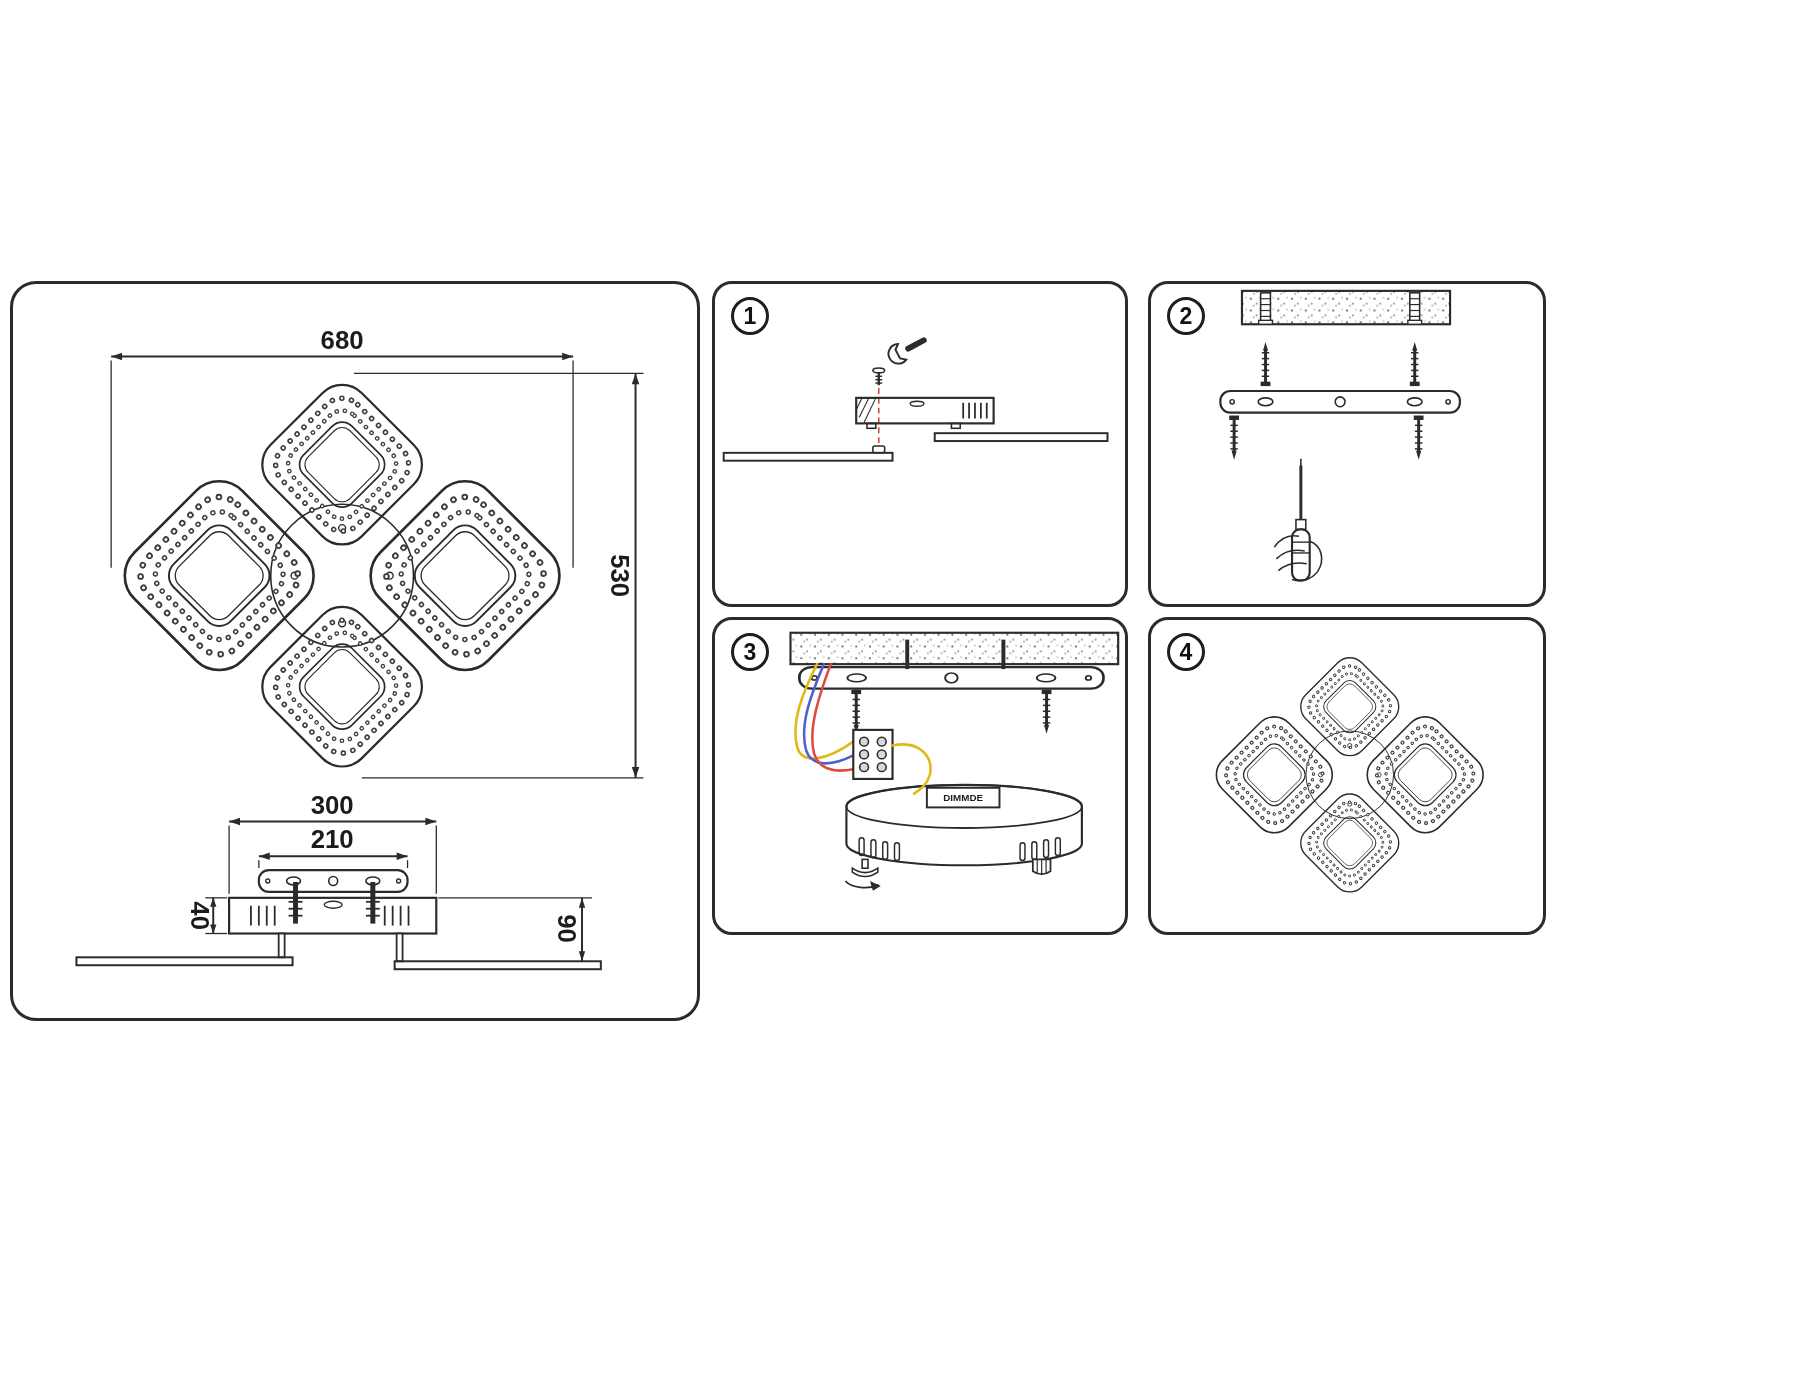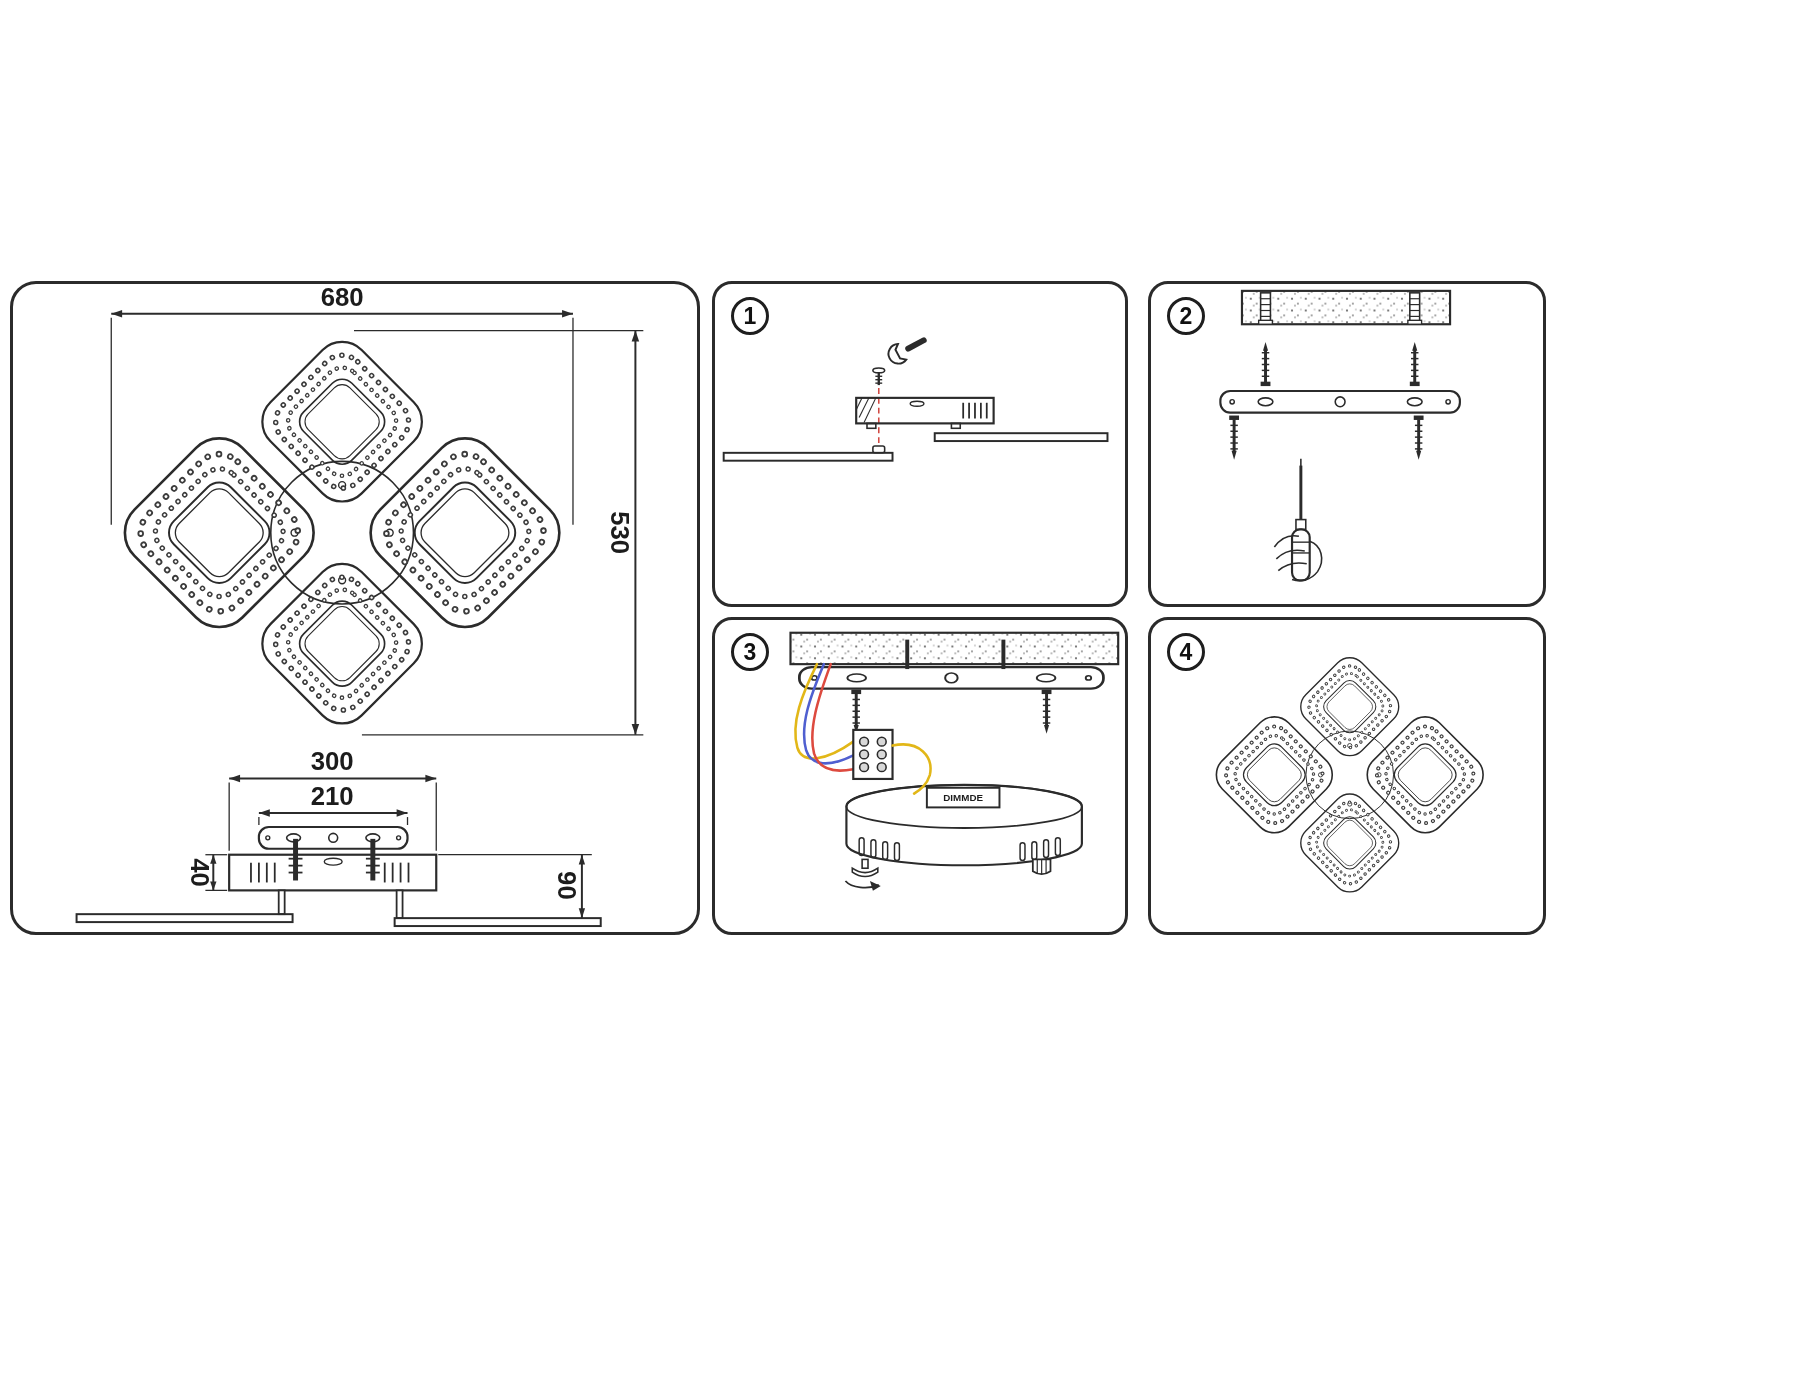--- a/index.html
+++ b/index.html
@@ -77,21 +77,21 @@
         <line x1="-3.8" y1="10" x2="3.8" y2="10" stroke-width="1.5"></line>
         <line x1="-3.8" y1="16" x2="3.8" y2="16" stroke-width="1.5"></line>
         <line x1="-3.8" y1="22" x2="3.8" y2="22" stroke-width="1.5"></line>
         <line x1="-3.8" y1="28" x2="3.8" y2="28" stroke-width="1.5"></line>
         <line x1="-3.8" y1="34" x2="3.8" y2="34" stroke-width="1.5"></line>
         <polygon points="0,45 -2.6,36 2.6,36" fill="#2b2b2b" stroke="none"></polygon>
       </g>
     </defs>
   </svg>
 
-  <section class="panel left" style="left:10px; top:281px; width:690px; height:654px;padding-left:15px;">
+  <section class="panel left" style="left:10px; top:281px; width:690px; height:740px;padding-left:15px;">
     <svg viewBox="0 0 690 654">
       <g stroke="#2b2b2b" fill="none">
 
         <g>
           <use href="#chandelier" transform="translate(92,11)"></use>
         </g>
 
         <g>
           <line x1="99" y1="30" x2="565" y2="30" stroke-width="2"></line>
           <polygon points="99,30 110,26.2 110,33.8" fill="#2b2b2b" stroke="none"></polygon>

